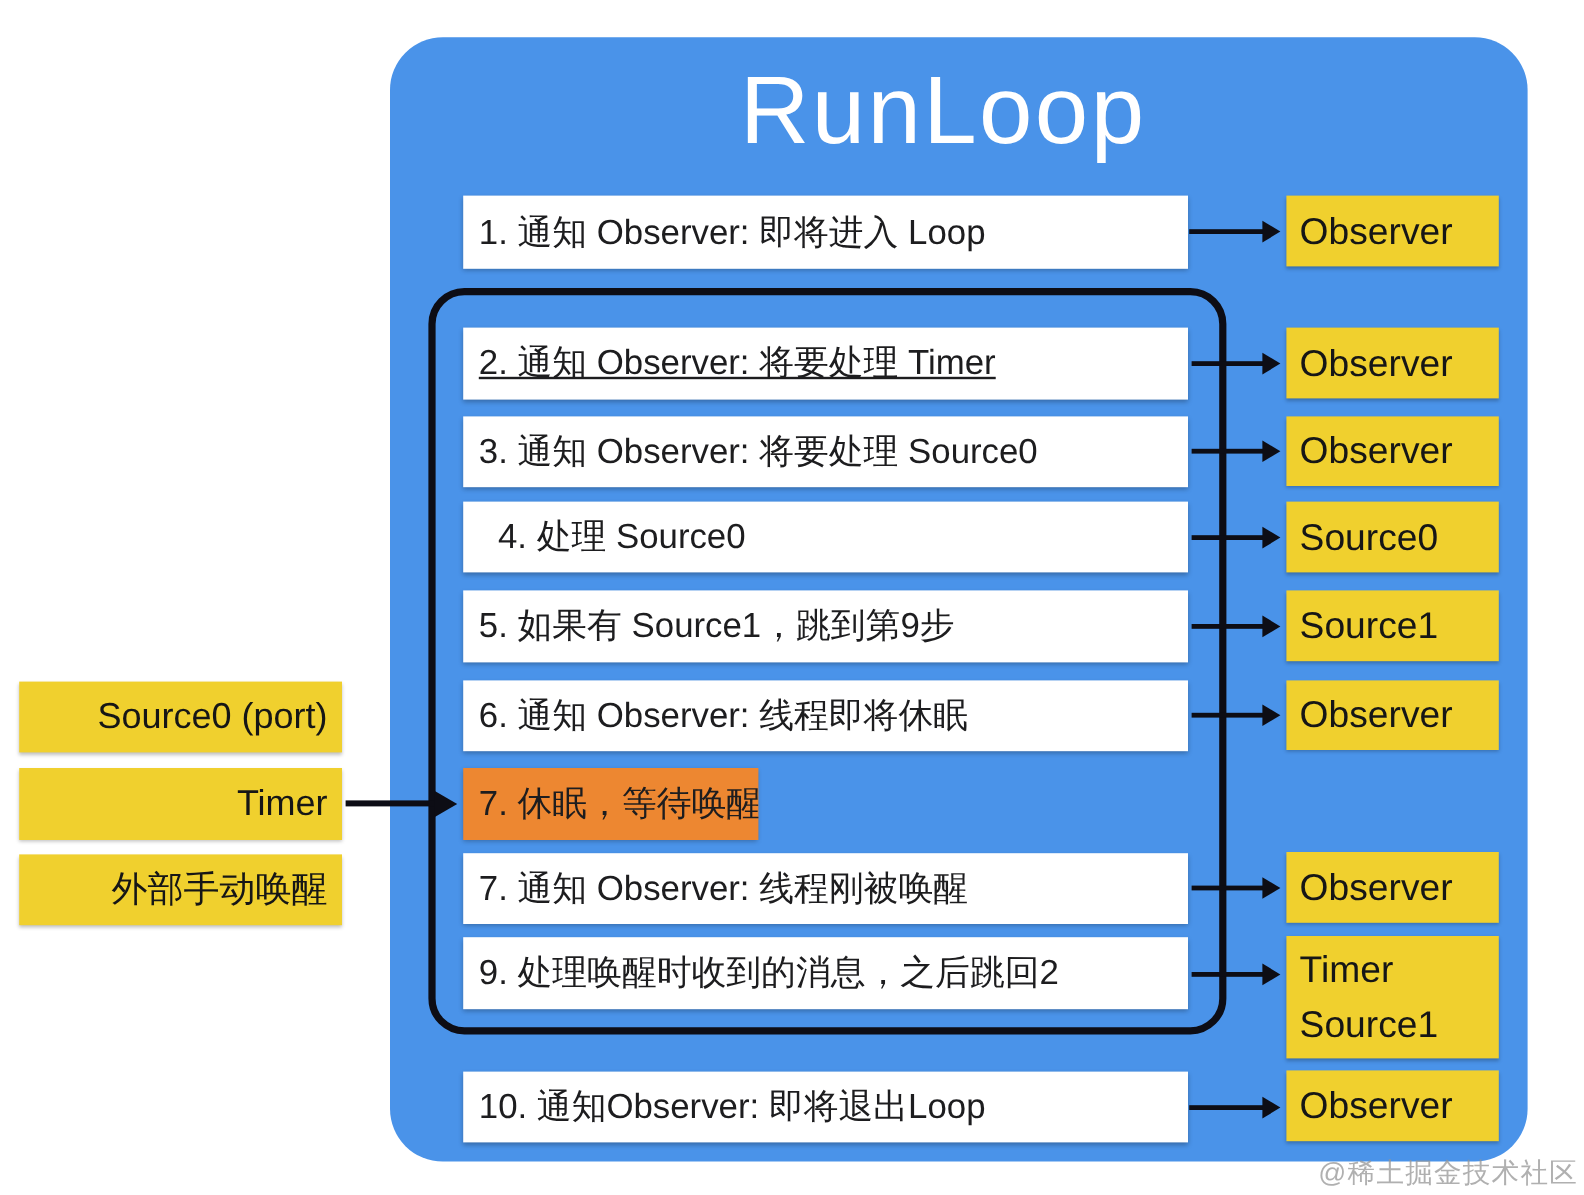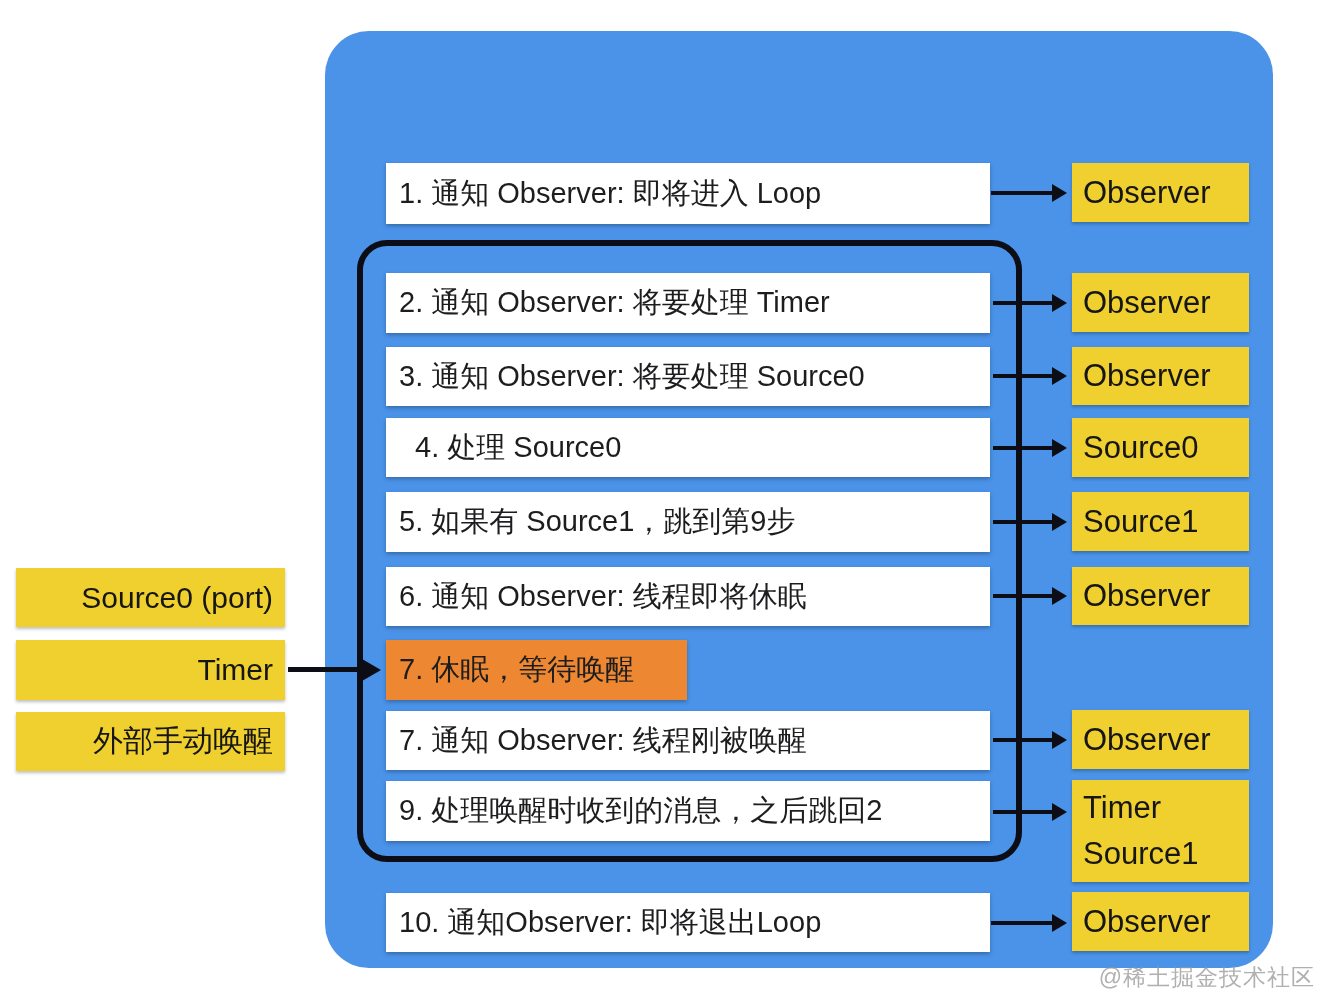--- a/index.html
+++ b/index.html
@@ -58,21 +58,21 @@
     align-items: center;
     padding-left: 13px;
     font-size: 29px;
     color: #1d1d1f;
     box-shadow: 0 2px 4px rgba(0,0,0,0.28);
     white-space: nowrap;
     overflow: hidden;
   }
   .step.highlight {
     background: #ed8731;
-    width: 301px;
+    width: 246px;
   }
   .target {
     position: absolute;
     left: 1072px;
     width: 177px;
     height: 59px;
     background: #f0d02e;
     box-sizing: border-box;
     display: flex;
     align-items: center;
@@ -140,25 +140,26 @@
     letter-spacing: 1px;
   }
 </style>
 </head>
 <body>
 
 <div class="canvas">
 
   <div class="blue-panel"></div>
 
+  <div class="title">RunLoop</div>
 
   <div class="inner-loop-outline"></div>
 
   <div class="step" style="top:163px;height:61px;">1. 通知 Observer: 即将进入 Loop</div>
-  <div class="step" style="top:273px;height:60px;">2. 通知 Observer: 将要处理 Timer</div>
+  <div class="step" style="top:273px;height:60px;text-decoration:underline;">2. 通知 Observer: 将要处理 Timer</div>
   <div class="step" style="top:347px;">3. 通知 Observer: 将要处理 Source0</div>
   <div class="step" style="top:418px;padding-left:29px;">4. 处理 Source0</div>
   <div class="step" style="top:492px;height:60px;">5. 如果有 Source1，跳到第9步</div>
   <div class="step" style="top:567px;">6. 通知 Observer: 线程即将休眠</div>
   <div class="step highlight" style="top:640px;height:60px;">7. 休眠，等待唤醒</div>
   <div class="step" style="top:711px;">7. 通知 Observer: 线程刚被唤醒</div>
   <div class="step" style="top:781px;height:60px;">9. 处理唤醒时收到的消息，之后跳回2</div>
   <div class="step" style="top:893px;">10. 通知Observer: 即将退出Loop</div>
 
   <div class="target" style="top:163px;">Observer</div>

